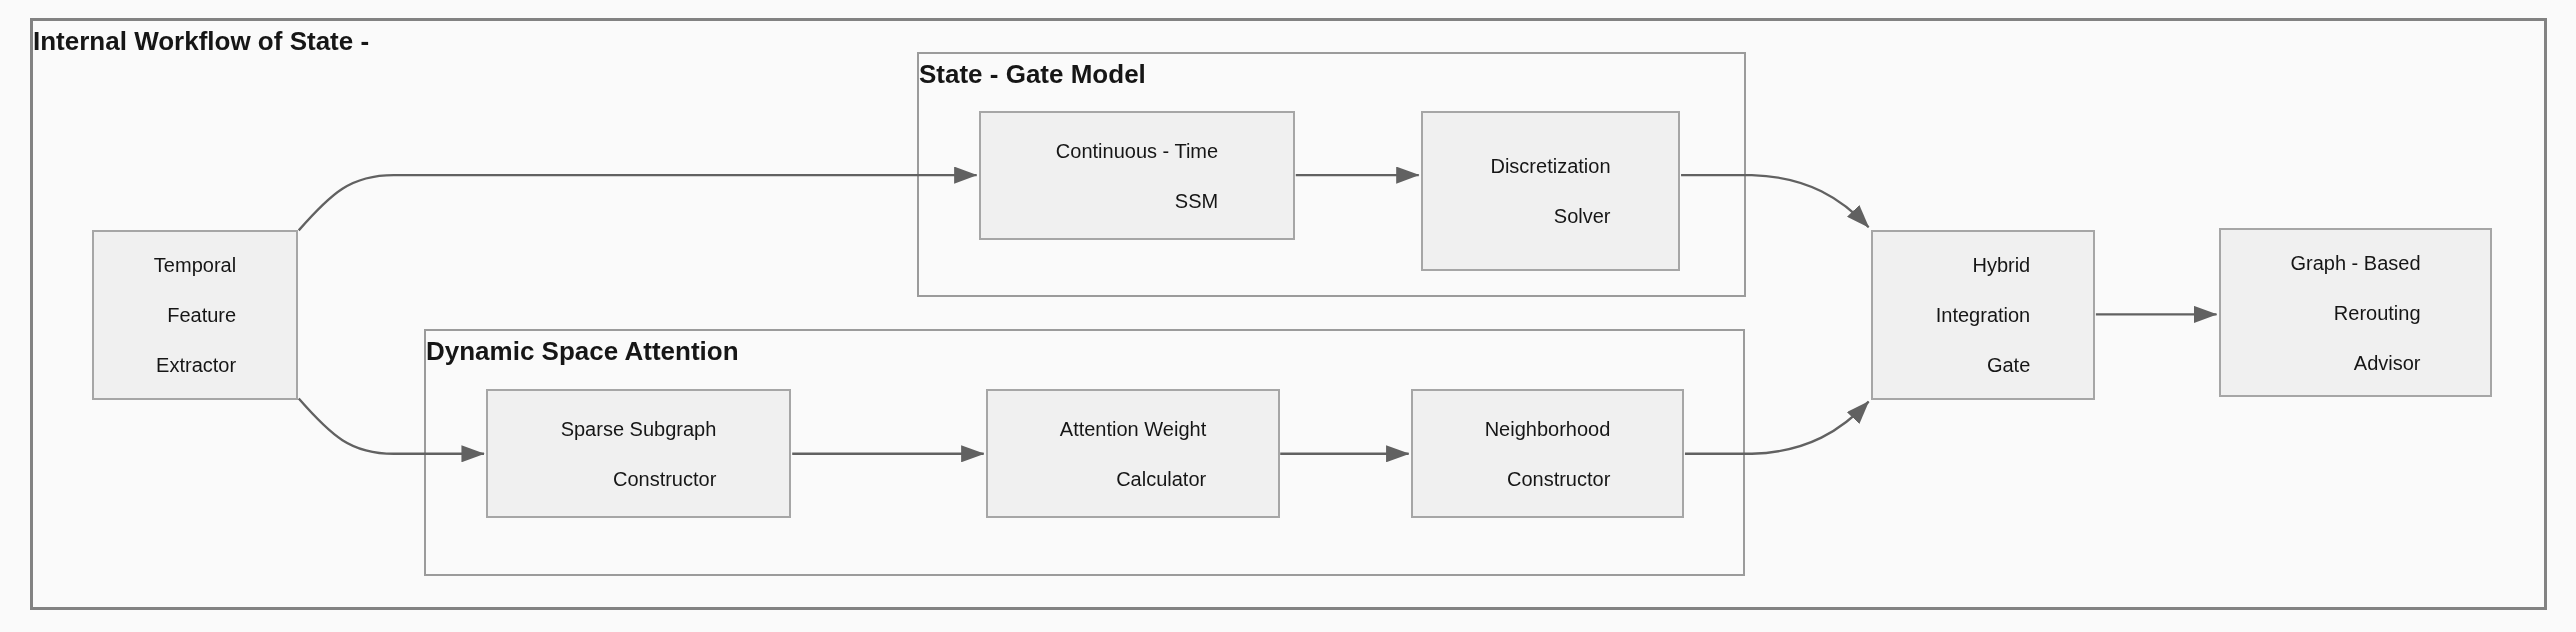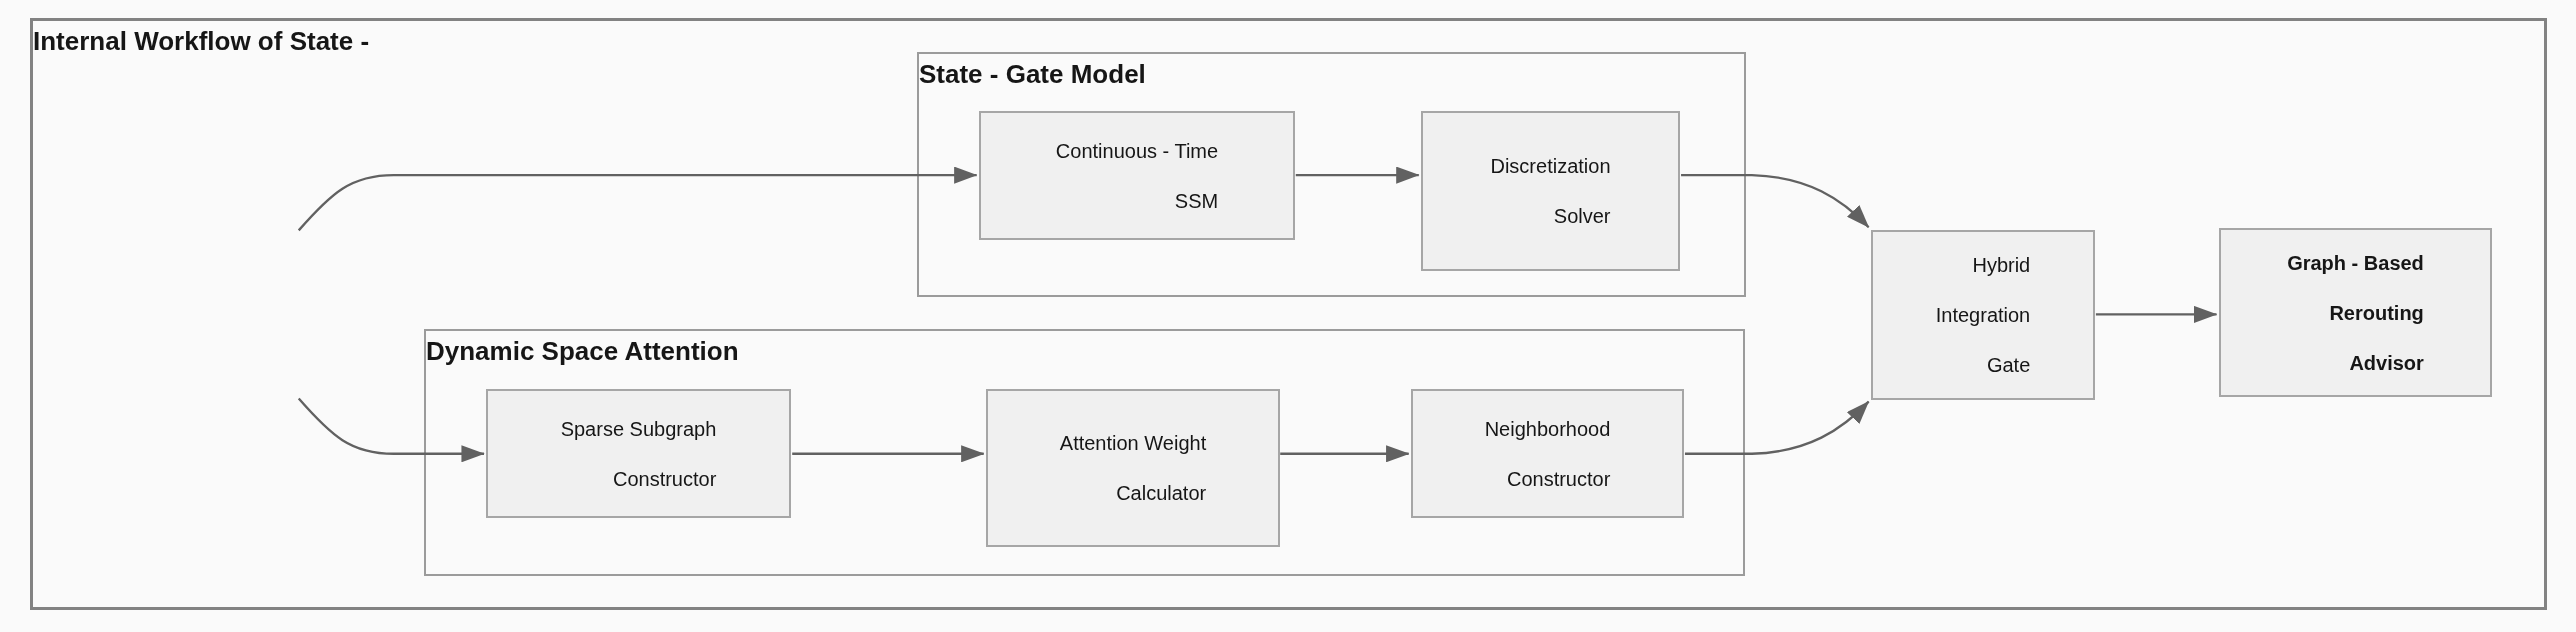--- a/index.html
+++ b/index.html
@@ -61,24 +61,24 @@
     text-align:right;
     font-size:20px;line-height:50px;
     white-space:pre-line;
     color:var(--text);
   }
 
   .n-temporal{left:92px;top:230px;width:206px;height:170px;}
   .n-ctssm  {left:979px;top:111px;width:316px;height:129px;}
   .n-disc   {left:1421px;top:111px;width:259px;height:160px;}
   .n-sparse {left:486px;top:389px;width:305px;height:129px;}
-  .n-attn   {left:986px;top:389px;width:294px;height:158px;}
+  .n-attn   {left:986px;top:389px;width:294px;height:129px;}
   .n-neigh  {left:1411px;top:389px;width:273px;height:129px;}
   .n-hybrid {left:1871px;top:230px;width:224px;height:170px;}
-  .n-graph  {left:2219px;top:228px;width:273px;height:169px;font-weight:bold;}
+  .n-graph  {left:2219px;top:228px;width:273px;height:169px;}
 </style>
 </head>
 <body>
 
 <div class="canvas">
 
   <div class="outer">
     <div class="group-label">Internal Workflow of State -</div>
   </div>
 
@@ -99,20 +99,25 @@
     <path class="edge" d="M 383 296 C 425 248 450 225 505 225 H 1254" marker-end="url(#arrow)"></path>
     <path class="edge" d="M 383 512 C 425 560 450 583 505 583 H 621" marker-end="url(#arrow)"></path>
     <path class="edge" d="M 1664 225 H 1822" marker-end="url(#arrow)"></path>
     <path class="edge" d="M 2159 225 H 2250 C 2322 227 2366 256 2400 292" marker-end="url(#arrow)"></path>
     <path class="edge" d="M 1017 583 H 1263" marker-end="url(#arrow)"></path>
     <path class="edge" d="M 1644 583 H 1809" marker-end="url(#arrow)"></path>
     <path class="edge" d="M 2164 583 H 2250 C 2322 581 2366 552 2400 516" marker-end="url(#arrow)"></path>
     <path class="edge" d="M 2692 404 H 2847" marker-end="url(#arrow)"></path>
   </svg>
 
+  <div class="node n-temporal">
+    <div class="node-label">Temporal
+Feature
+Extractor</div>
+  </div>
 
   <div class="node n-ctssm">
     <div class="node-label">Continuous - Time
 SSM</div>
   </div>
 
   <div class="node n-disc">
     <div class="node-label">Discretization
 Solver</div>
   </div>

